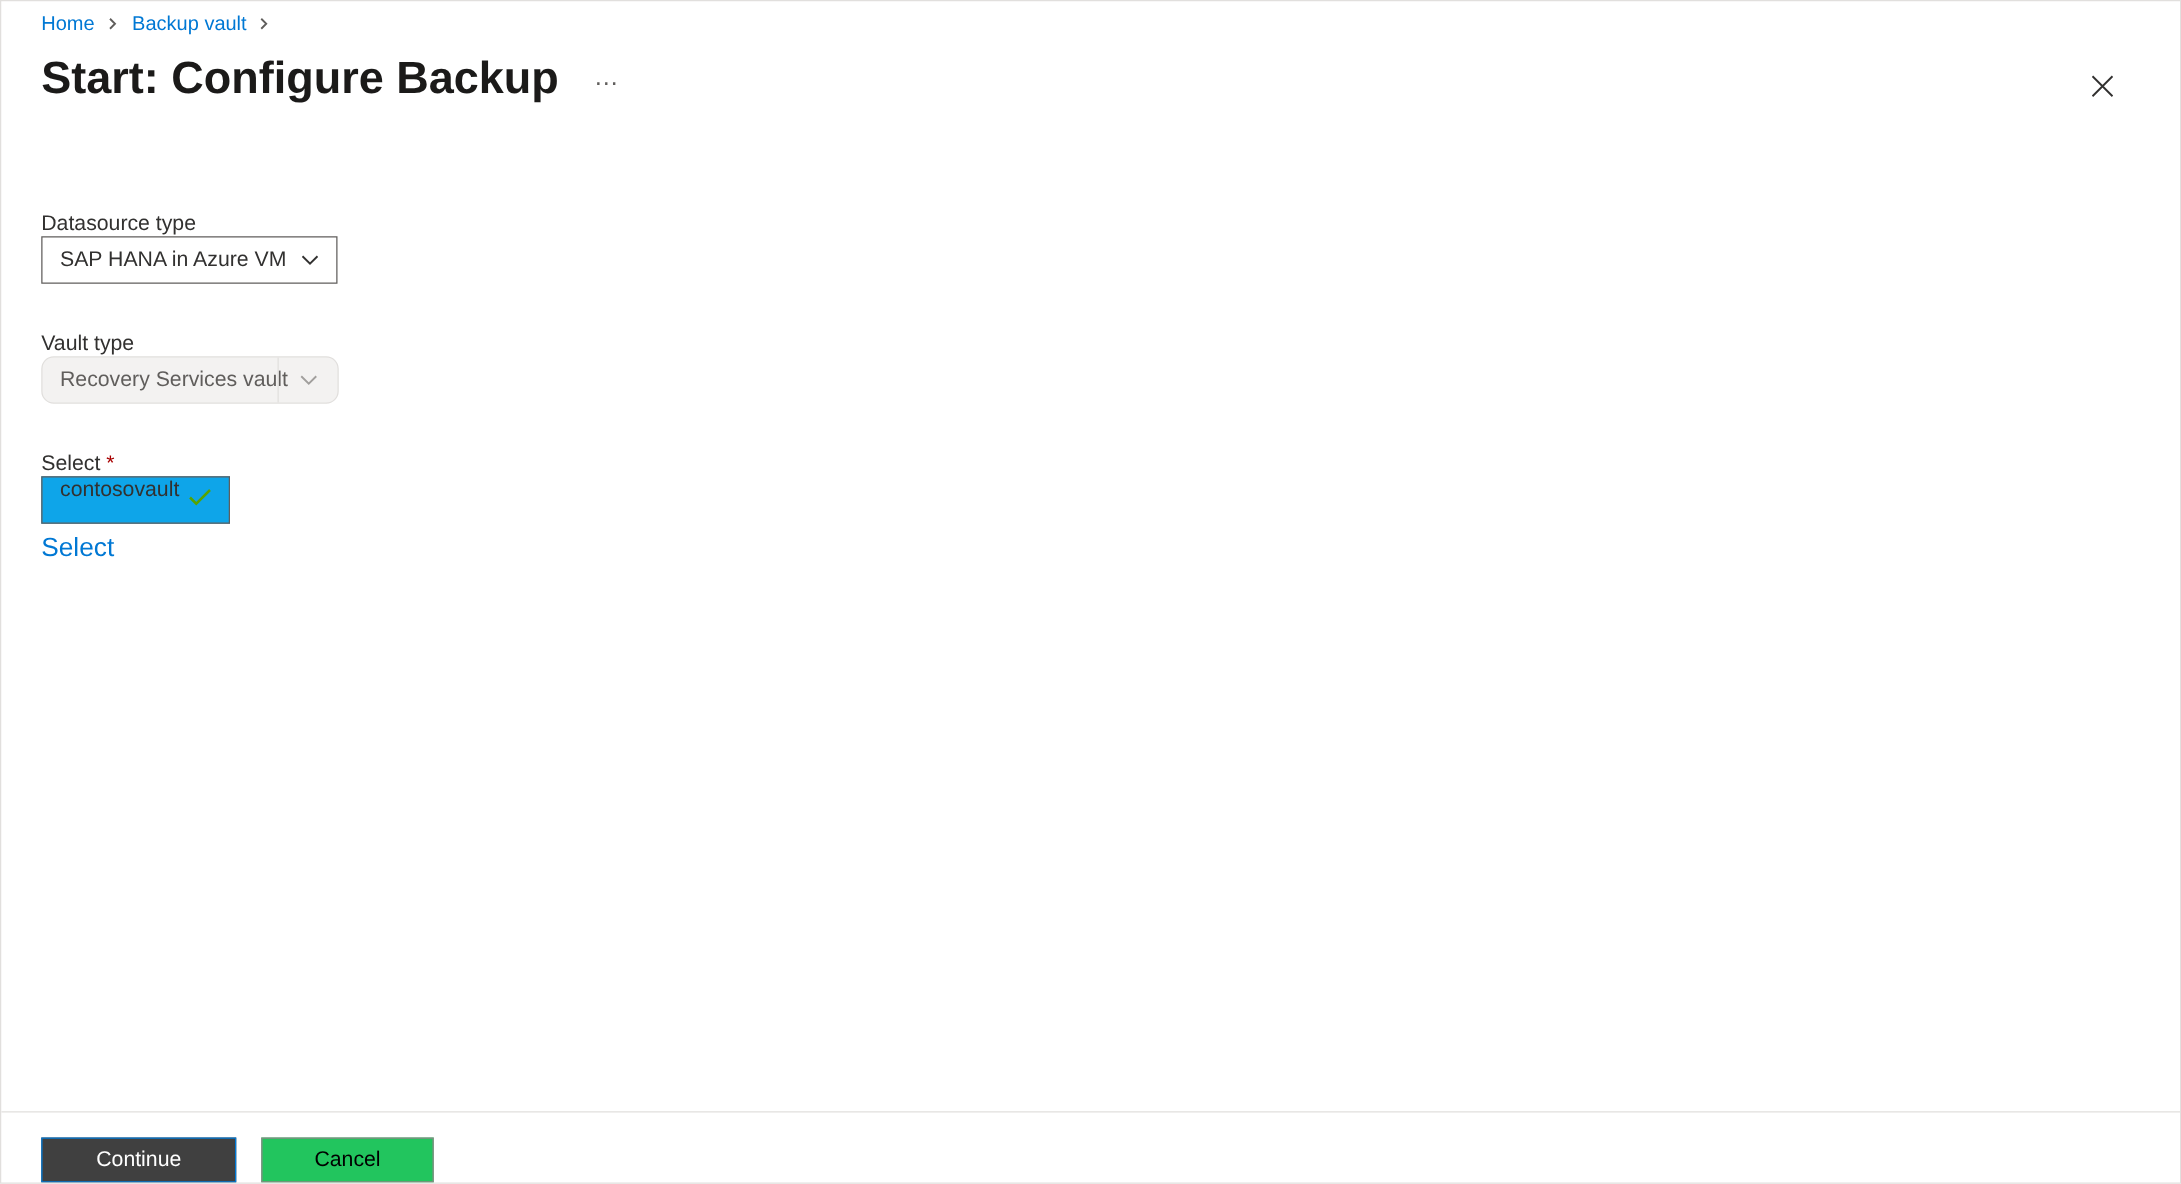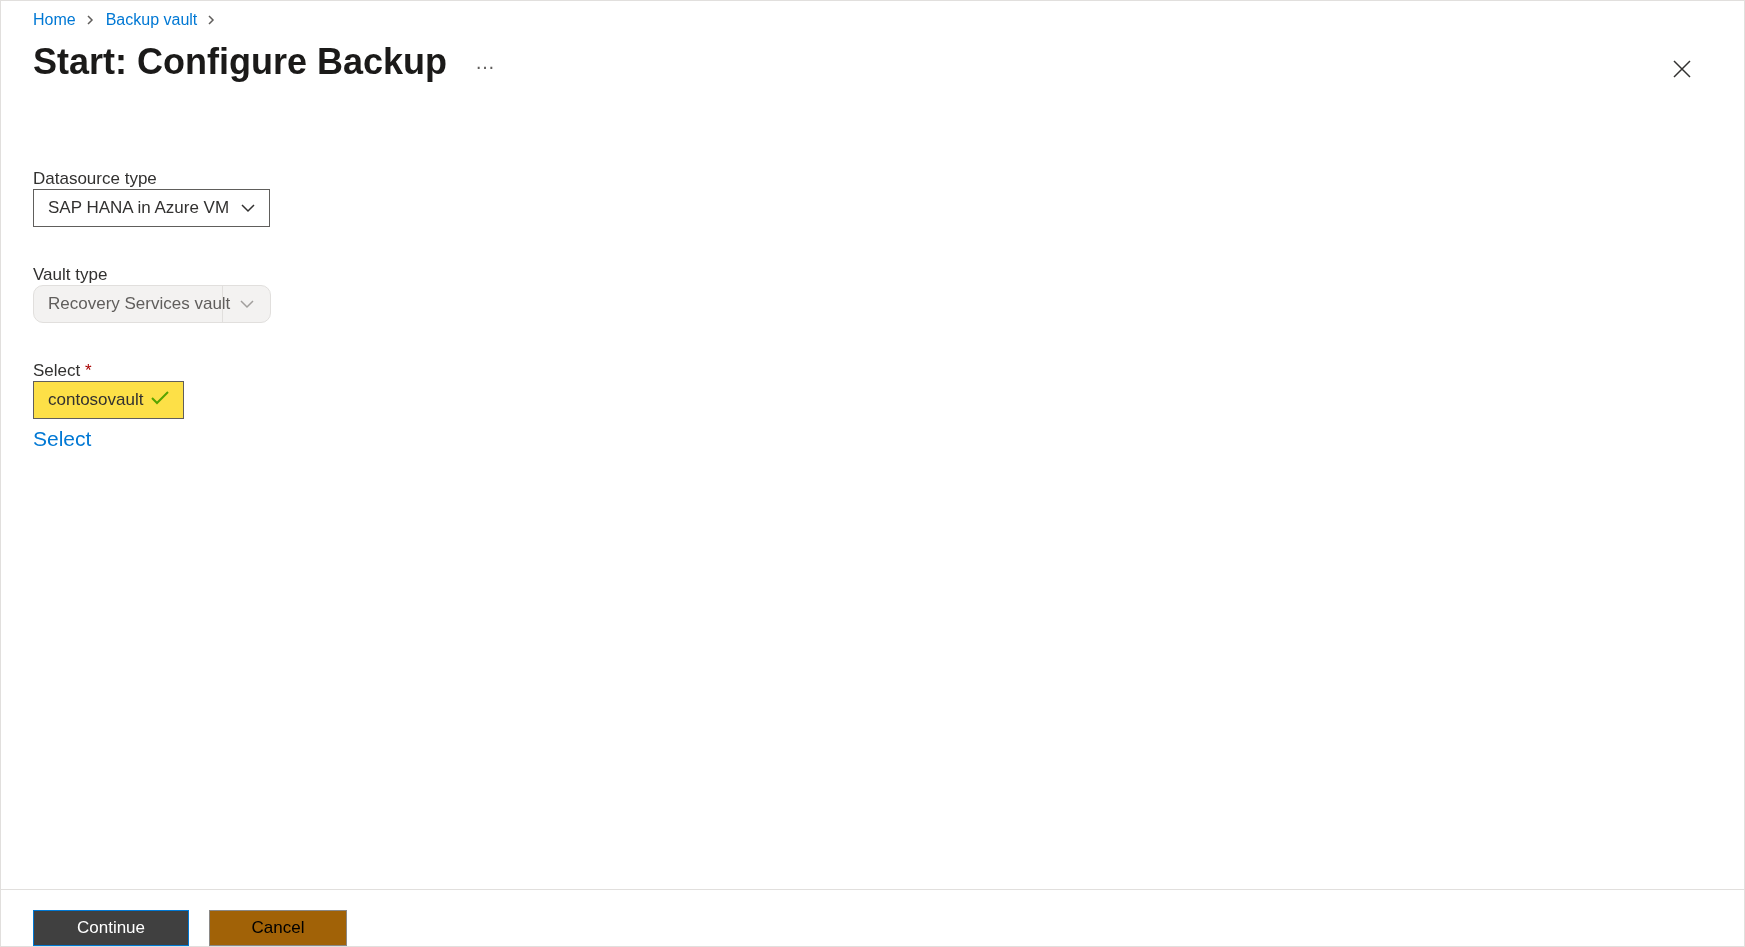--- a/index.html
+++ b/index.html
@@ -121,23 +121,22 @@
       width: 48px;
       border-left: 1px solid #e1dfdd;
       display: flex;
       align-items: center;
       justify-content: center;
     }
     .input-validated {
       position: relative;
       height: 38px;
       border: 1px solid #605e5c;
-      background: #fde047;
-      display: flex;
-      align-items: center;
+      background: #0ea5e9;
+      display: flex;
       padding: 0 40px 0 14px;
       font-size: 17px;
       color: #323130;
     }
     .checkmark {
       position: absolute;
       right: 14px;
       top: 50%;
       transform: translateY(-50%);
     }
@@ -157,21 +156,21 @@
       border-top: 1px solid #e1dfdd;
       padding: 20px 32px 0 32px;
       display: flex;
       gap: 20px;
     }
     .btn {
       height: 36px;
       min-width: 156px;
       font-size: 17px;
       border: 1px solid #8a8886;
-      background: #a16207;
+      background: #22c55e;
       cursor: pointer;
       display: flex;
       align-items: center;
       justify-content: center;
     }
     .btn.primary {
       background: #404040;
       border-color: #0078d4;
       color: #ffffff;
     }

